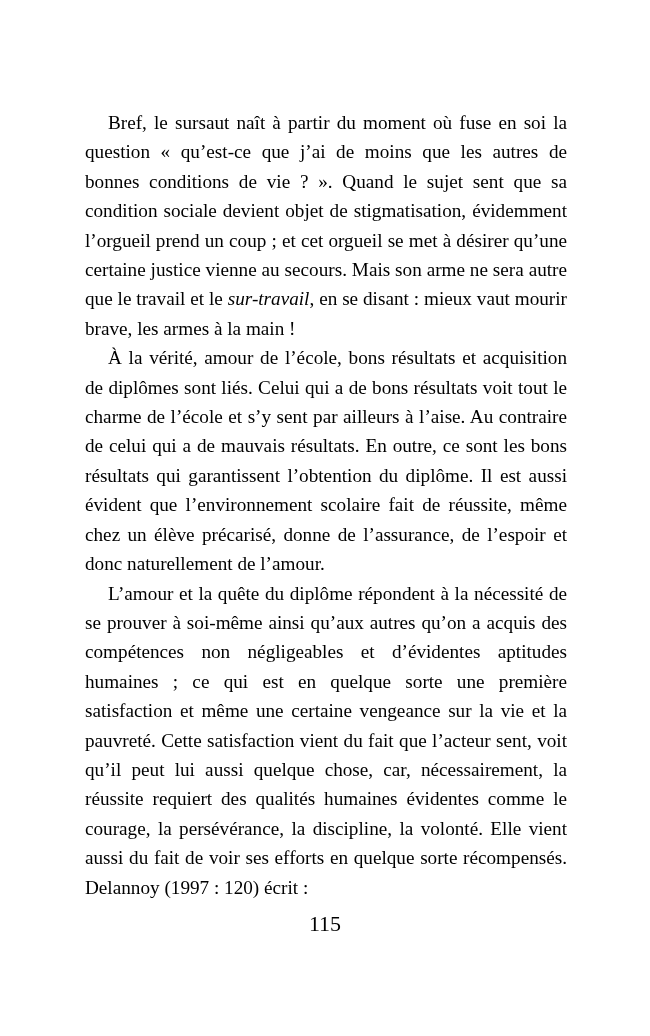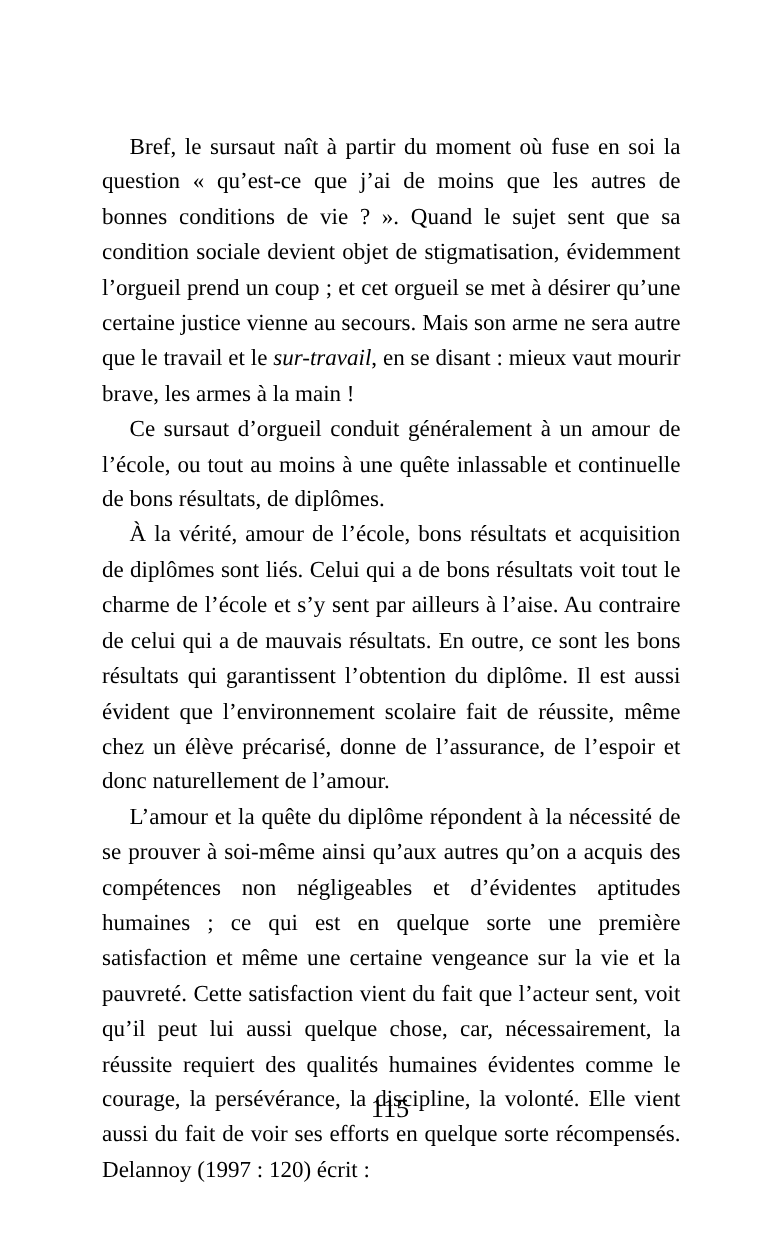--- a/index.html
+++ b/index.html
@@ -48,20 +48,19 @@
     line-height: 29.4px;
   }
 </style>
 </head>
 <body>
 
 <div class="page">
 
   <div class="text-block">
     <p class="para"><span>Bref, le sursaut naît à partir du moment où fuse en soi la question « qu’est-ce que j’ai de moins que les autres de bonnes conditions de vie ? ». Quand le sujet sent que sa condition sociale devient objet de stigmatisation, évidemment l’orgueil prend un coup ; et cet orgueil se met à désirer qu’une certaine justice vienne au secours. Mais son arme ne sera autre que le travail et le </span><span class="ital">sur-travail</span><span>, en se disant : mieux vaut mourir brave, les armes à la main !</span></p>
-    <p class="para"><span>Ce sursaut d’orgueil conduit généralement à un amour de l’école, ou tout au moins à une quête inlassable et continuelle de bons résultats, de diplômes.</span></p>
     <p class="para"><span>À la vérité, amour de l’école, bons résultats et acquisition de diplômes sont liés. Celui qui a de bons résultats voit tout le charme de l’école et s’y sent par ailleurs à l’aise. Au contraire de celui qui a de mauvais résultats. En outre, ce sont les bons résultats qui garantissent l’obtention du diplôme. Il est aussi évident que l’environnement scolaire fait de réussite, même chez un élève précarisé, donne de l’assurance, de l’espoir et donc naturellement de l’amour.</span></p>
     <p class="para"><span>L’amour et la quête du diplôme répondent à la nécessité de se prouver à soi-même ainsi qu’aux autres qu’on a acquis des compétences non négligeables et d’évidentes aptitudes humaines ; ce qui est en quelque sorte une première satisfaction et même une certaine vengeance sur la vie et la pauvreté. Cette satisfaction vient du fait que l’acteur sent, voit qu’il peut lui aussi quelque chose, car, nécessairement, la réussite requiert des qualités humaines évidentes comme le courage, la persévérance, la discipline, la volonté. Elle vient aussi du fait de voir ses efforts en quelque sorte récompensés. Delannoy (1997 : 120) écrit :</span></p>
   </div>
 
   <div class="page-number">115</div>
 
 </div>
 
 </body></html>

